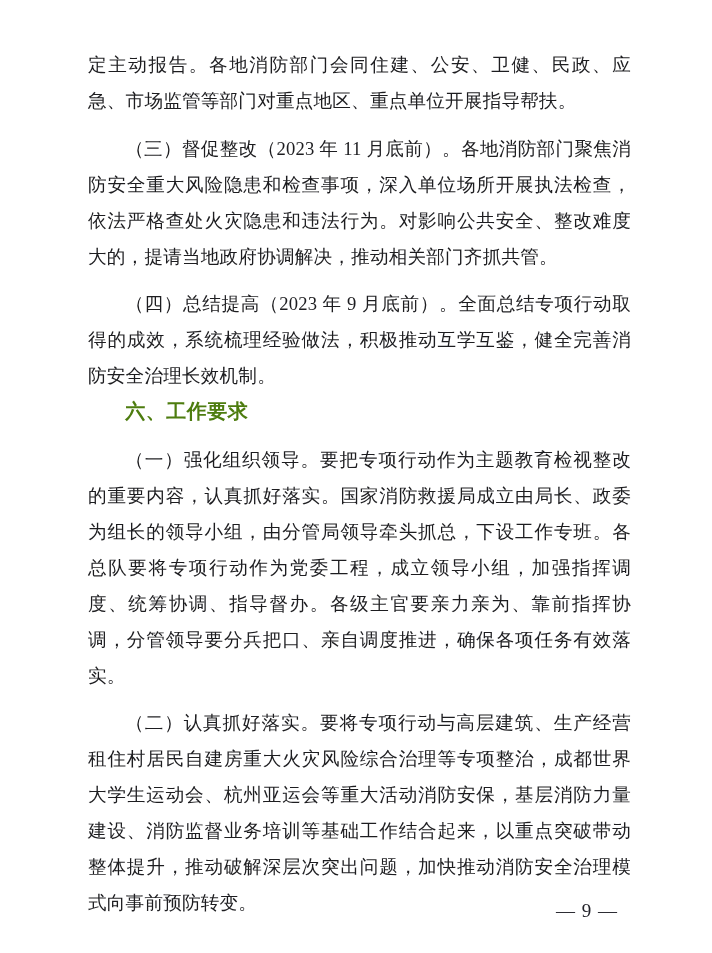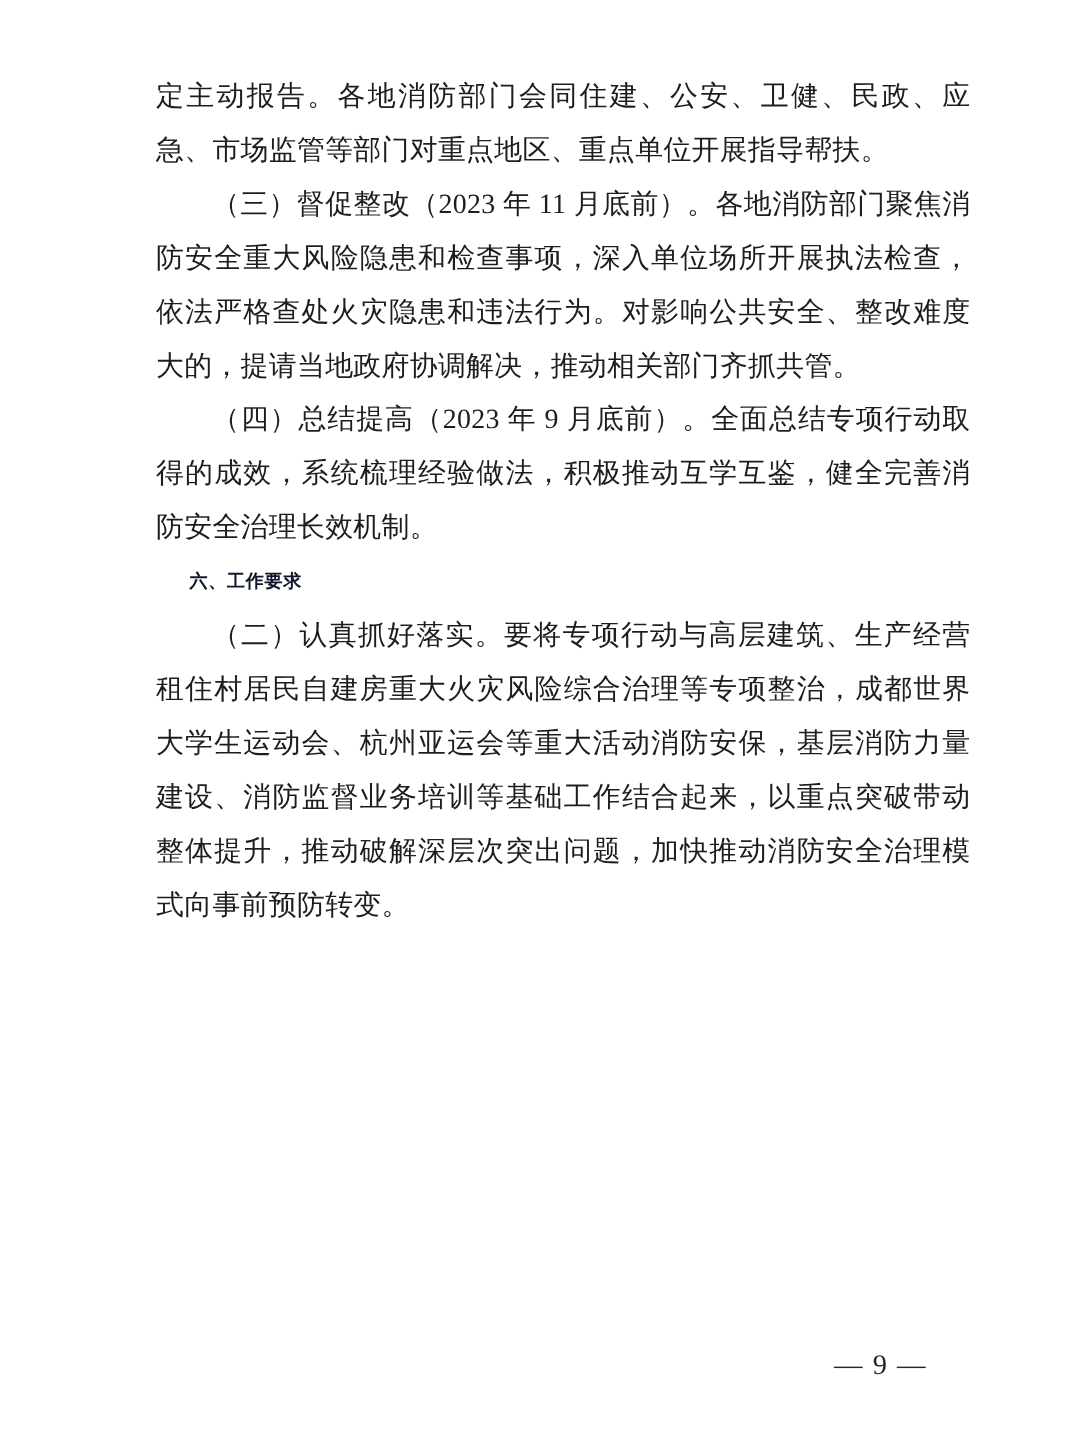--- a/index.html
+++ b/index.html
@@ -12,41 +12,41 @@
     width: 712px;
     height: 953px;
     background: #ffffff;
     overflow: hidden;
     font-family: "Liberation Serif", "DejaVu Serif", serif;
     color: #1d1d20;
   }
   .text-block {
     position: absolute;
     top: 47px;
-    left: 104px;
+    left: 88px;
     width: 543px;
   }
   .para {
     margin: 0;
     font-size: 18.6px;
     line-height: 35.9px;
     text-align: justify;
     letter-spacing: 0.2px;
   }
-  .para.indent { text-indent: 2em; }
+  .para.indent { text-indent: 2em; margin-top: 12px; }
   .para .lead { font-style: normal; }
   .section-heading {
     margin: 0;
     font-family: "Liberation Sans", "DejaVu Sans", sans-serif;
     font-weight: bold;
-    font-size: 12px;
+    font-size: 20px;
     line-height: 35.9px;
     text-indent: 1.86em;
     letter-spacing: 0.5px;
-    color: #0f172a;
+    color: #4d7c0f;
   }
   .page-number {
     position: absolute;
     top: 898px;
     right: 94px;
     font-size: 19px;
     line-height: 26px;
     color: #23232a;
     letter-spacing: 1px;
     white-space: nowrap;
@@ -59,20 +59,21 @@
   <div class="text-block">
 
     <p class="para"><span>定主动报告。各地消防部门会同住建、公安、卫健、民政、应急、市场监管等部门对重点地区、重点单位开展指导帮扶。</span></p>
 
     <p class="para indent"><span class="lead">（三）督促整改（2023 年 11 月底前）。</span><span>各地消防部门聚焦消防安全重大风险隐患和检查事项，深入单位场所开展执法检查，依法严格查处火灾隐患和违法行为。对影响公共安全、整改难度大的，提请当地政府协调解决，推动相关部门齐抓共管。</span></p>
 
     <p class="para indent"><span class="lead">（四）总结提高（2023 年 9 月底前）。</span><span>全面总结专项行动取得的成效，系统梳理经验做法，积极推动互学互鉴，健全完善消防安全治理长效机制。</span></p>
 
     <p class="section-heading">六、工作要求</p>
 
+    <p class="para indent"><span class="lead">（一）强化组织领导。</span><span>要把专项行动作为主题教育检视整改的重要内容，认真抓好落实。国家消防救援局成立由局长、政委为组长的领导小组，由分管局领导牵头抓总，下设工作专班。各总队要将专项行动作为党委工程，成立领导小组，加强指挥调度、统筹协调、指导督办。各级主官要亲力亲为、靠前指挥协调，分管领导要分兵把口、亲自调度推进，确保各项任务有效落实。</span></p>
 
     <p class="para indent"><span class="lead">（二）认真抓好落实。</span><span>要将专项行动与高层建筑、生产经营租住村居民自建房重大火灾风险综合治理等专项整治，成都世界大学生运动会、杭州亚运会等重大活动消防安保，基层消防力量建设、消防监督业务培训等基础工作结合起来，以重点突破带动整体提升，推动破解深层次突出问题，加快推动消防安全治理模式向事前预防转变。</span></p>
 
 
   </div>
 
   <div class="page-number">— 9 —</div>
 </div>
 
 </body></html>

